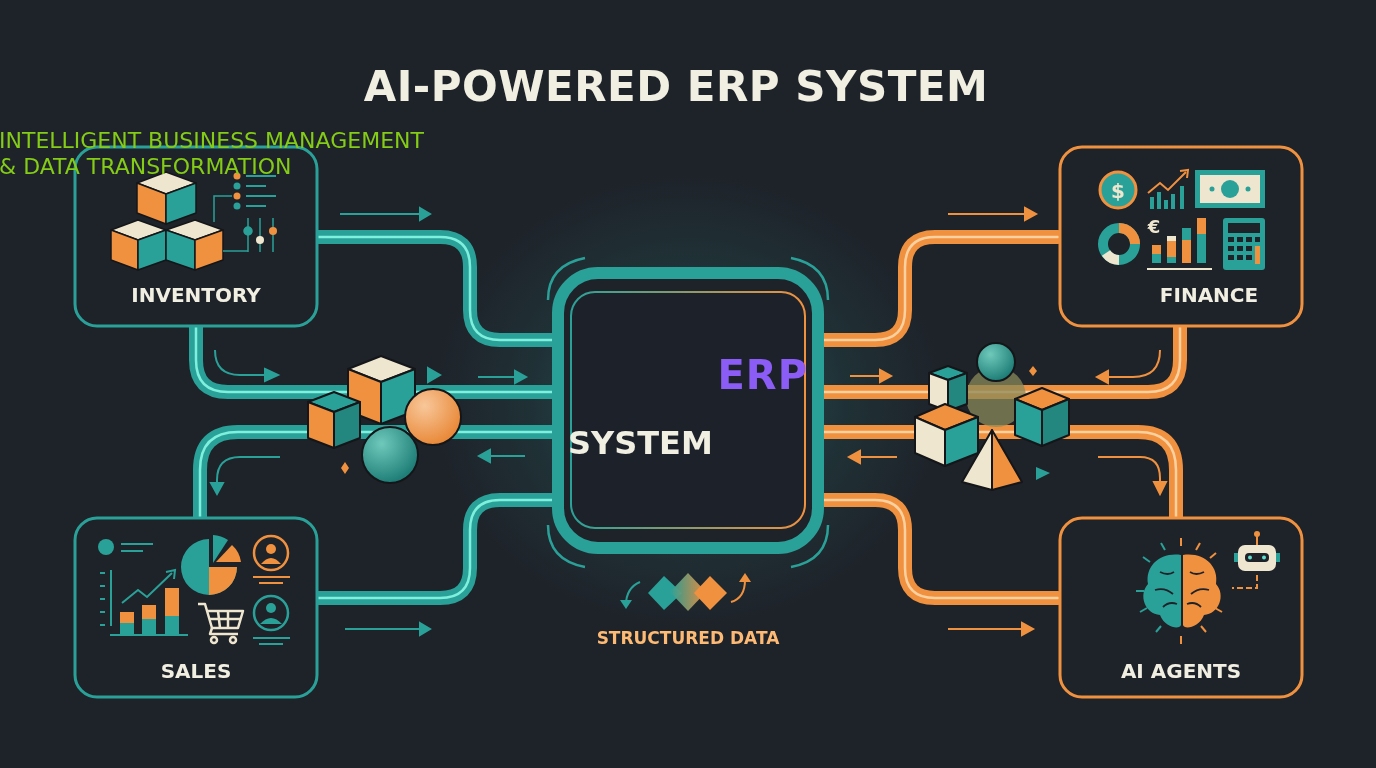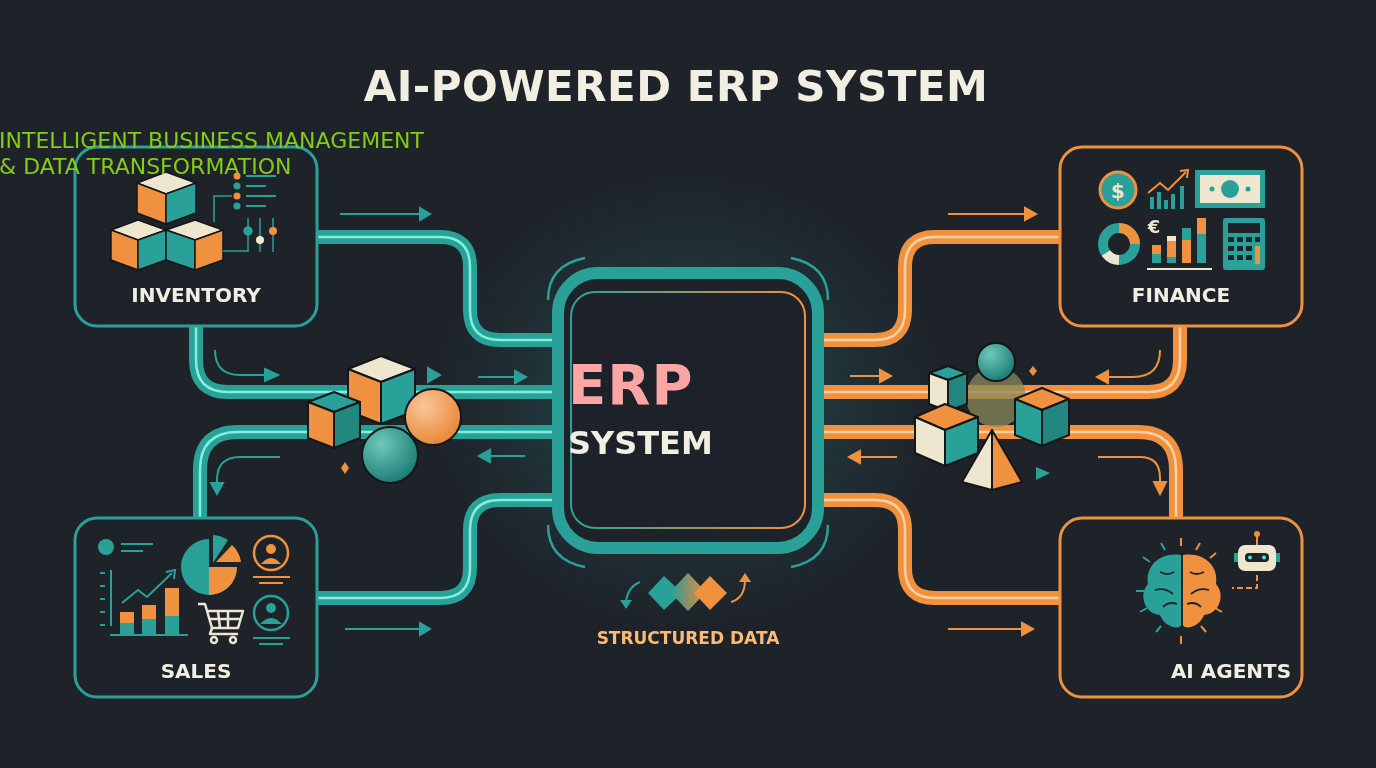--- a/index.html
+++ b/index.html
@@ -3,21 +3,21 @@
 <meta charset="utf-8">
 <style>
   html, body { margin:0; padding:0; }
   body { width:1376px; height:768px; background:#1e2229; overflow:hidden; position:relative; font-family:"DejaVu Sans", sans-serif; }
   #stage { position:absolute; left:0; top:0; width:1376px; height:768px; }
   .title { position:absolute; left:0; width:1352px; text-align:center; top:62px; font-size:42px; font-weight:bold; color:#f1eee2; letter-spacing:0.5px; }
   .subtitle { position:absolute; left:0; width:1376px; text-align:left; font-size:22px; color:#84cc16; line-height:30px; }
   .sub1 { top:126px; left:-1px; }
   .sub2 { top:152px; left:-1px; }
   .box-label { position:absolute; font-size:20px; font-weight:bold; color:#f1eee2; text-align:center; width:240px; }
-  .erp-big { position:absolute; left:568px; width:240px; text-align:left; top:352px; font-size:56px; font-weight:bold; color:#fca5a5; letter-spacing:1px; }
+  .erp-big { position:absolute; left:568px; width:240px; text-align:right; top:352px; font-size:40px; font-weight:bold; color:#8b5cf6; letter-spacing:1px; }
   .erp-small { position:absolute; left:568px; width:240px; top:424px; font-size:32px; font-weight:bold; color:#f1eee2; }
   .caption { position:absolute; left:548px; width:280px; text-align:center; font-size:17px; font-weight:bold; color:#fdba74; line-height:24px; top:626px; }
 </style>
 </head>
 <body>
 
 <svg id="stage" viewBox="0 0 1376 768" xmlns="http://www.w3.org/2000/svg">
   <defs>
     <radialGradient id="glow" cx="0.5" cy="0.5" r="0.5">
       <stop offset="0" stop-color="#2aa198" stop-opacity="0.45"></stop>
@@ -338,19 +338,19 @@
 </svg>
 
 <div class="title">AI-POWERED ERP SYSTEM</div>
 <div class="subtitle sub1">INTELLIGENT BUSINESS MANAGEMENT</div>
 <div class="subtitle sub2">&amp; DATA TRANSFORMATION</div>
 
 <div class="erp-big">ERP</div>
 <div class="erp-small">SYSTEM</div>
 
 <div class="box-label" style="left:76px; top:283px;">INVENTORY</div>
-<div class="box-label" style="left:1061px; top:283px;">FINANCE</div>
+<div class="box-label" style="left:1061px; top:283px;padding-left:28px;">FINANCE</div>
 <div class="box-label" style="left:76px; top:659px;">SALES</div>
-<div class="box-label" style="left:1111px; top:659px;">AI AGENTS</div>
+<div class="box-label" style="left:1061px; top:659px;">AI AGENTS</div>
 
 <div class="caption">
   <div>STRUCTURED DATA</div>
 </div>
 
 </body></html>

